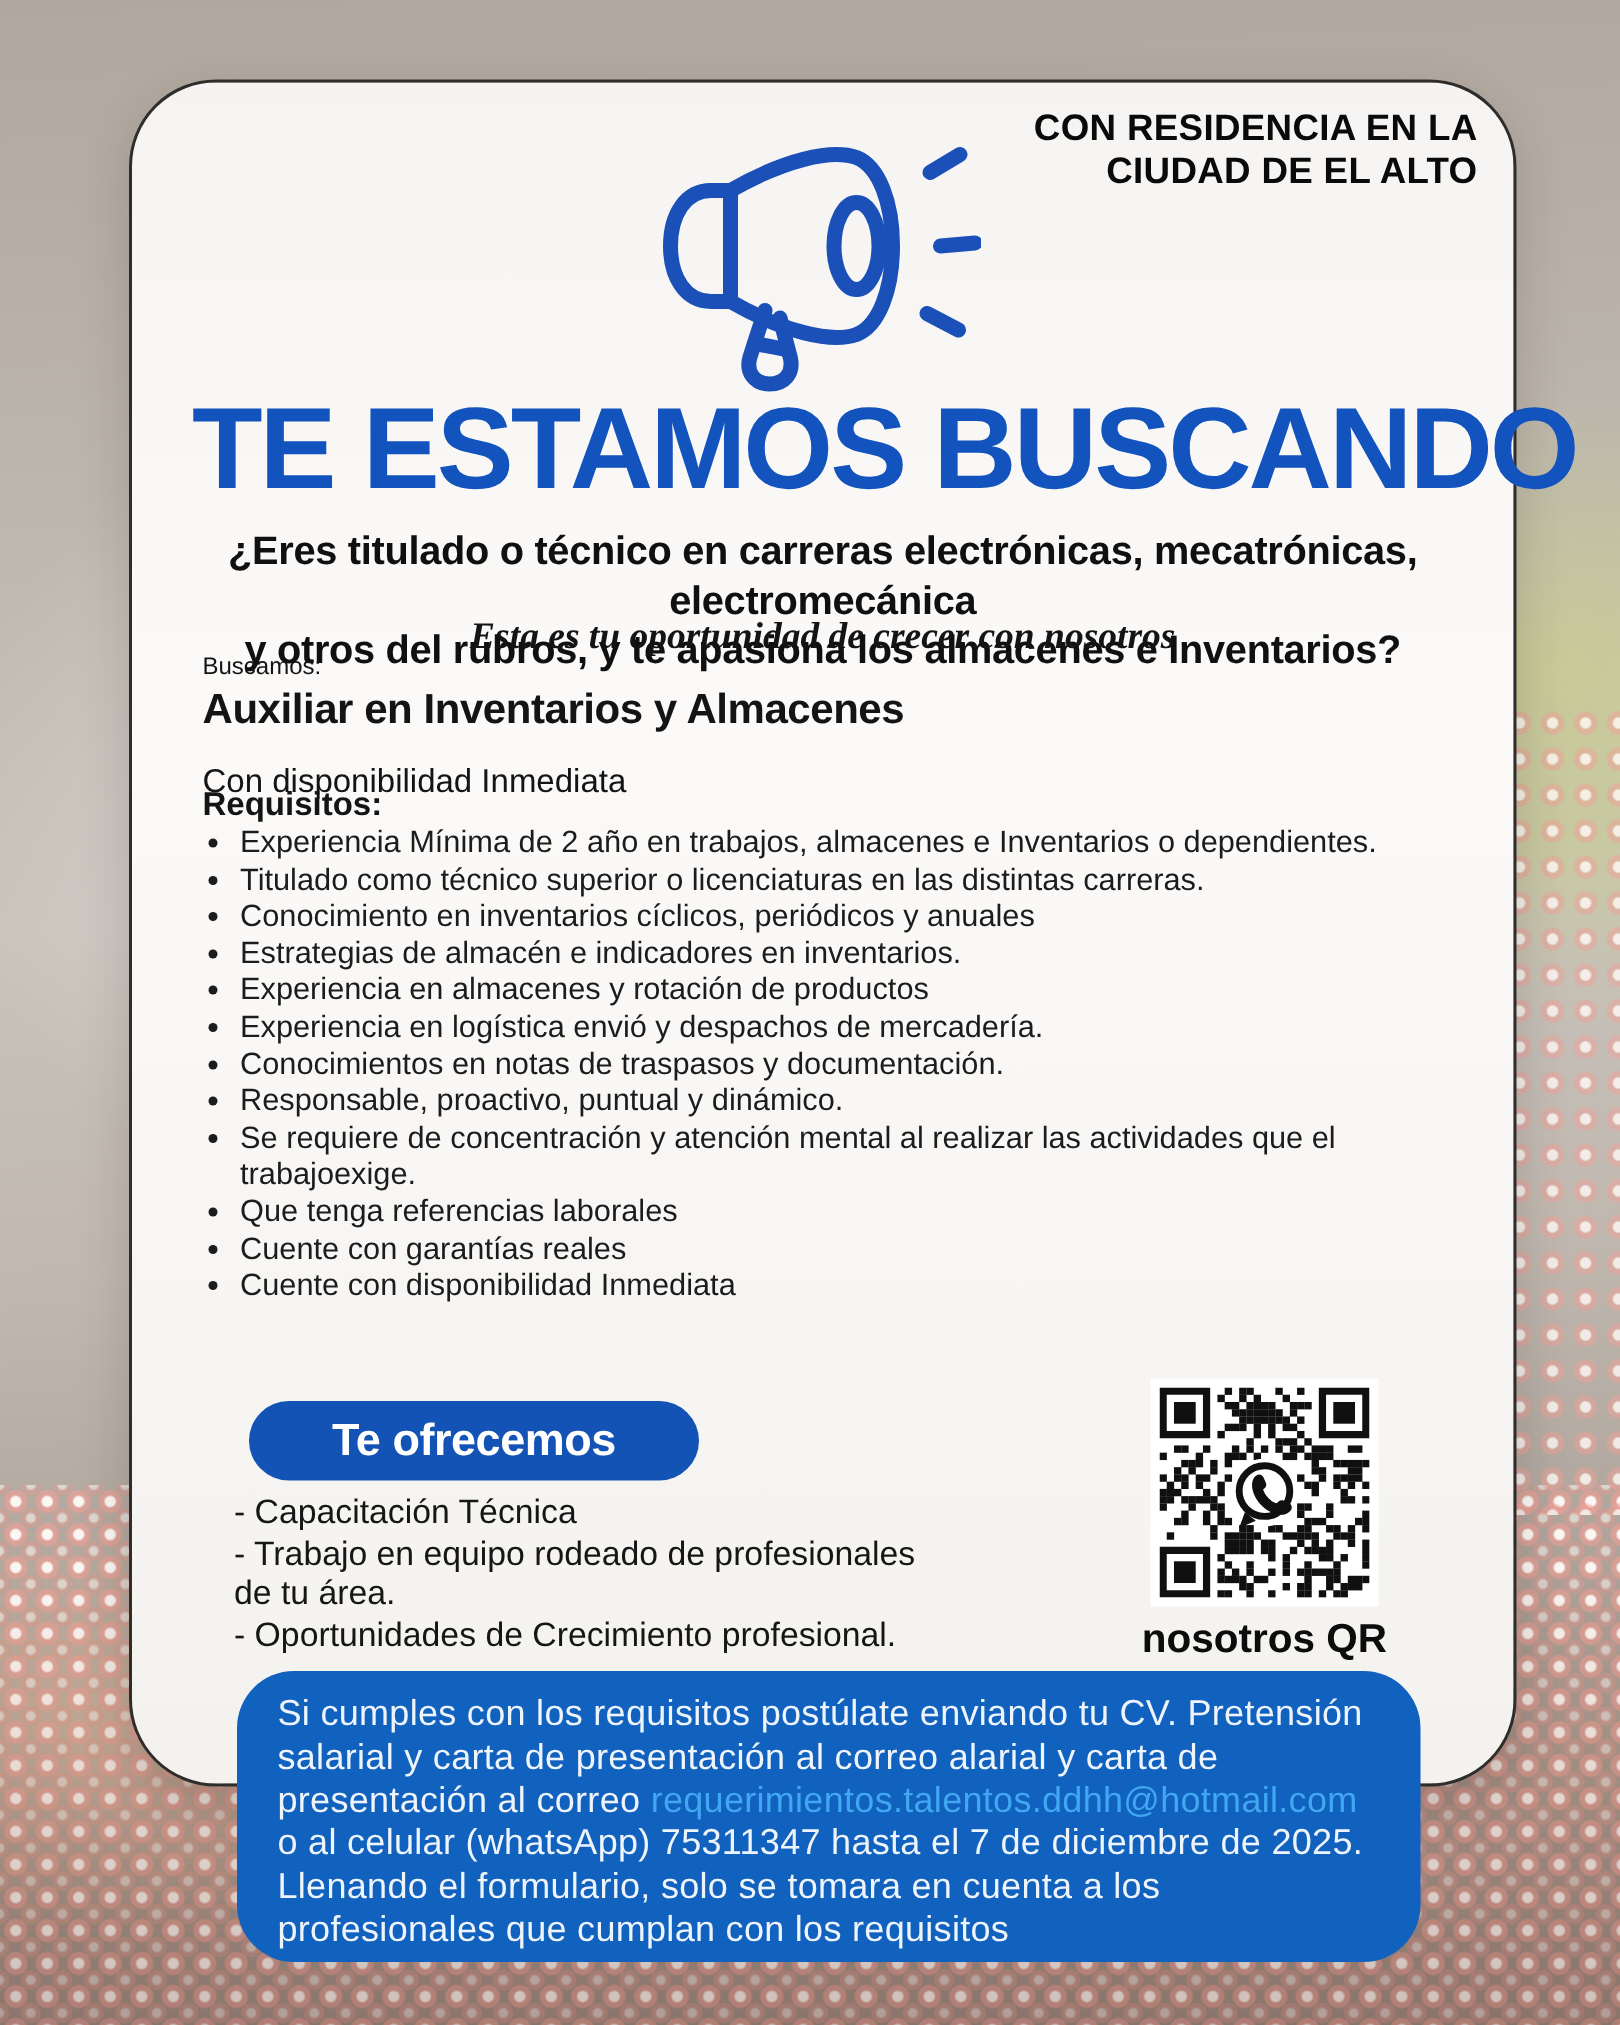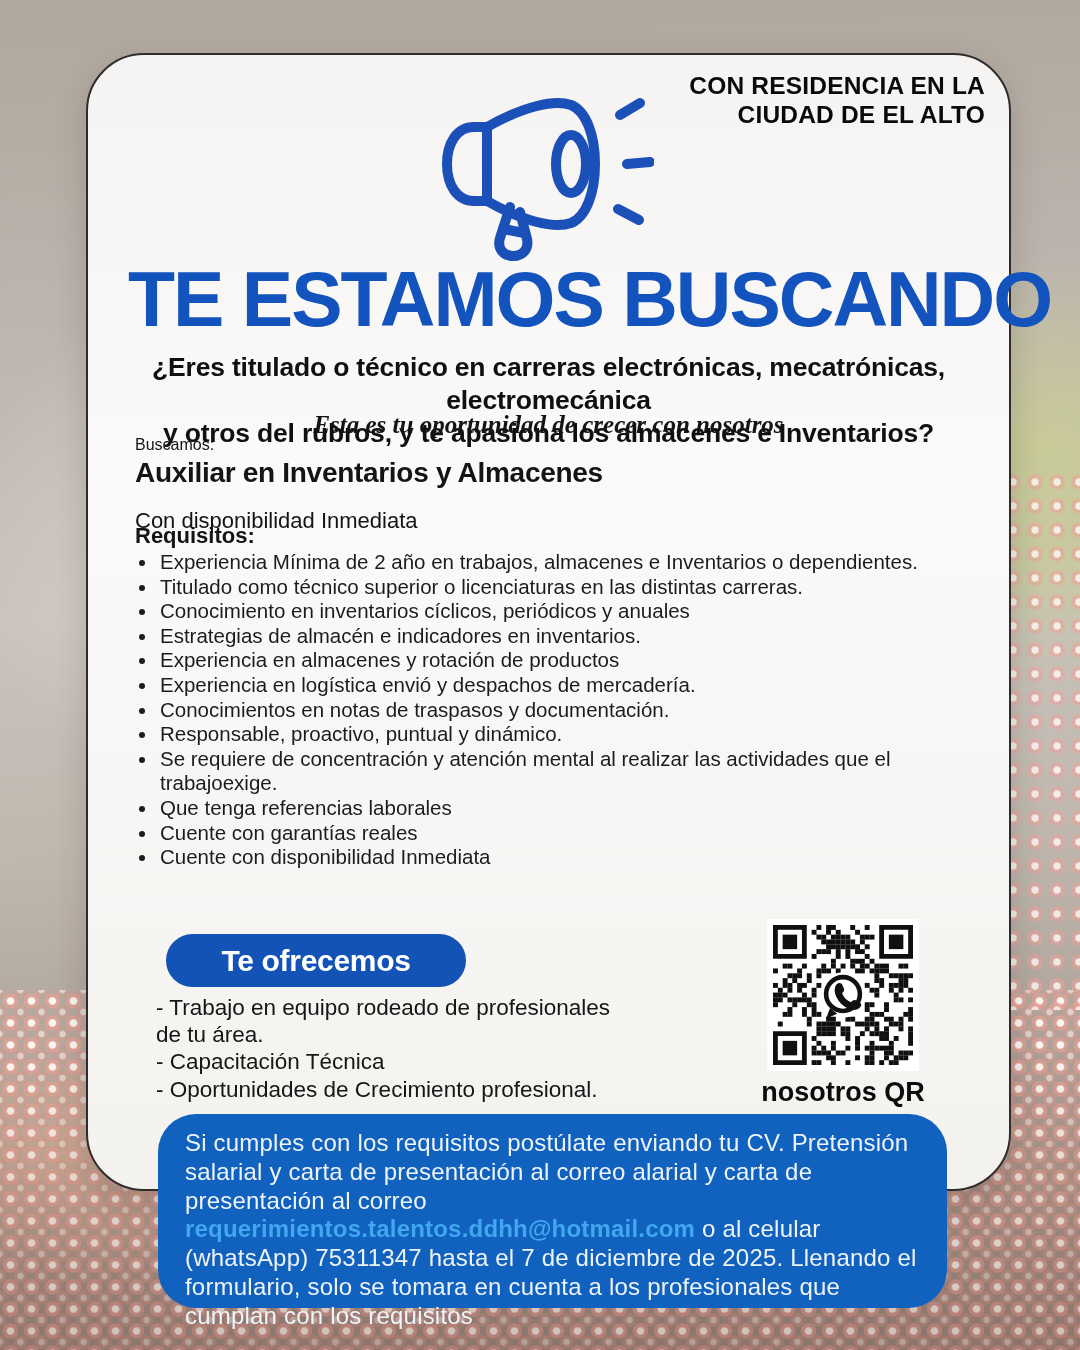--- a/index.html
+++ b/index.html
@@ -90,21 +90,21 @@
     position:absolute;left:664px;top:1022px;width:182px;text-align:center;
     font-size:27px;font-weight:700;color:#0c0c0c;
   }
   
   .contact-box{
     position:absolute;left:158px;top:1114px;width:789px;height:194px;
     background:#1161be;border-radius:38px;box-sizing:border-box;
     padding:15px 26px 0 27px;
     color:#eef4fb;font-size:24px;line-height:28.8px;letter-spacing:.2px;
   }
-  .contact-box .email{color:#41a7f0;font-weight:700;text-decoration:none;}
+  .contact-box .email{color:#41a7f0;font-weight:400;text-decoration:none;}
 </style>
 </head>
 <body>
 
 <div class="bg-base"></div>
 <div class="dots dots-bottom"></div>
 <div class="bottom-tint"></div>
 <div class="dots dots-right"></div>
 
 <div class="card">
@@ -156,22 +156,22 @@
       <li>Se requiere de concentración y atención mental al realizar las actividades que el trabajoexige.</li>
       <li>Que tenga referencias laborales</li>
       <li>Cuente con garantías reales</li>
       <li>Cuente con disponibilidad Inmediata</li>
     </ul>
 
   <div class="offer-btn">
     <span>Te ofrecemos</span>
   </div>
   <div class="offer-list">
+      <div>- Capacitación Técnica</div>
       <div>- Trabajo en equipo rodeado de profesionales de tu área.</div>
-      <div>- Capacitación Técnica</div>
       <div>- Oportunidades de Crecimiento profesional.</div>
     </div>
 
   <div class="qr-box">
     <svg id="qr-svg" viewBox="0 0 29 29">
         <g fill="#101010">
           <rect x="9" y="0" width="1.02" height="1.02"></rect>
           <rect x="11" y="0" width="1.02" height="1.02"></rect>
           <rect x="12" y="0" width="1.02" height="1.02"></rect>
           <rect x="16" y="0" width="1.02" height="1.02"></rect>

